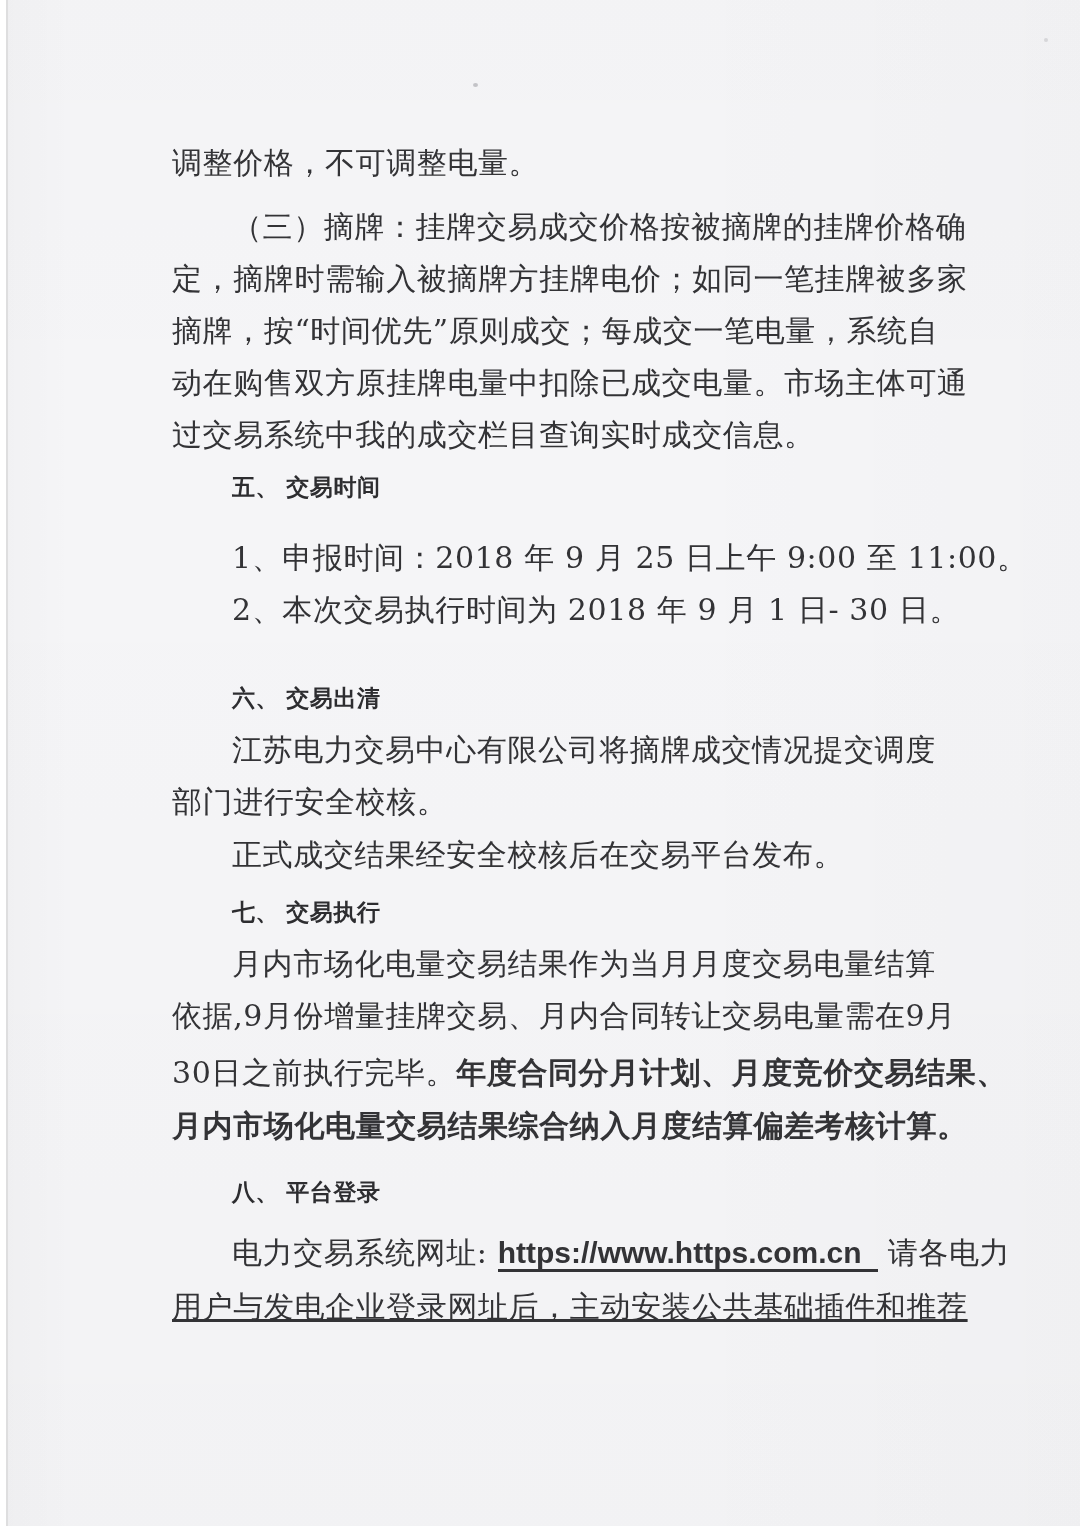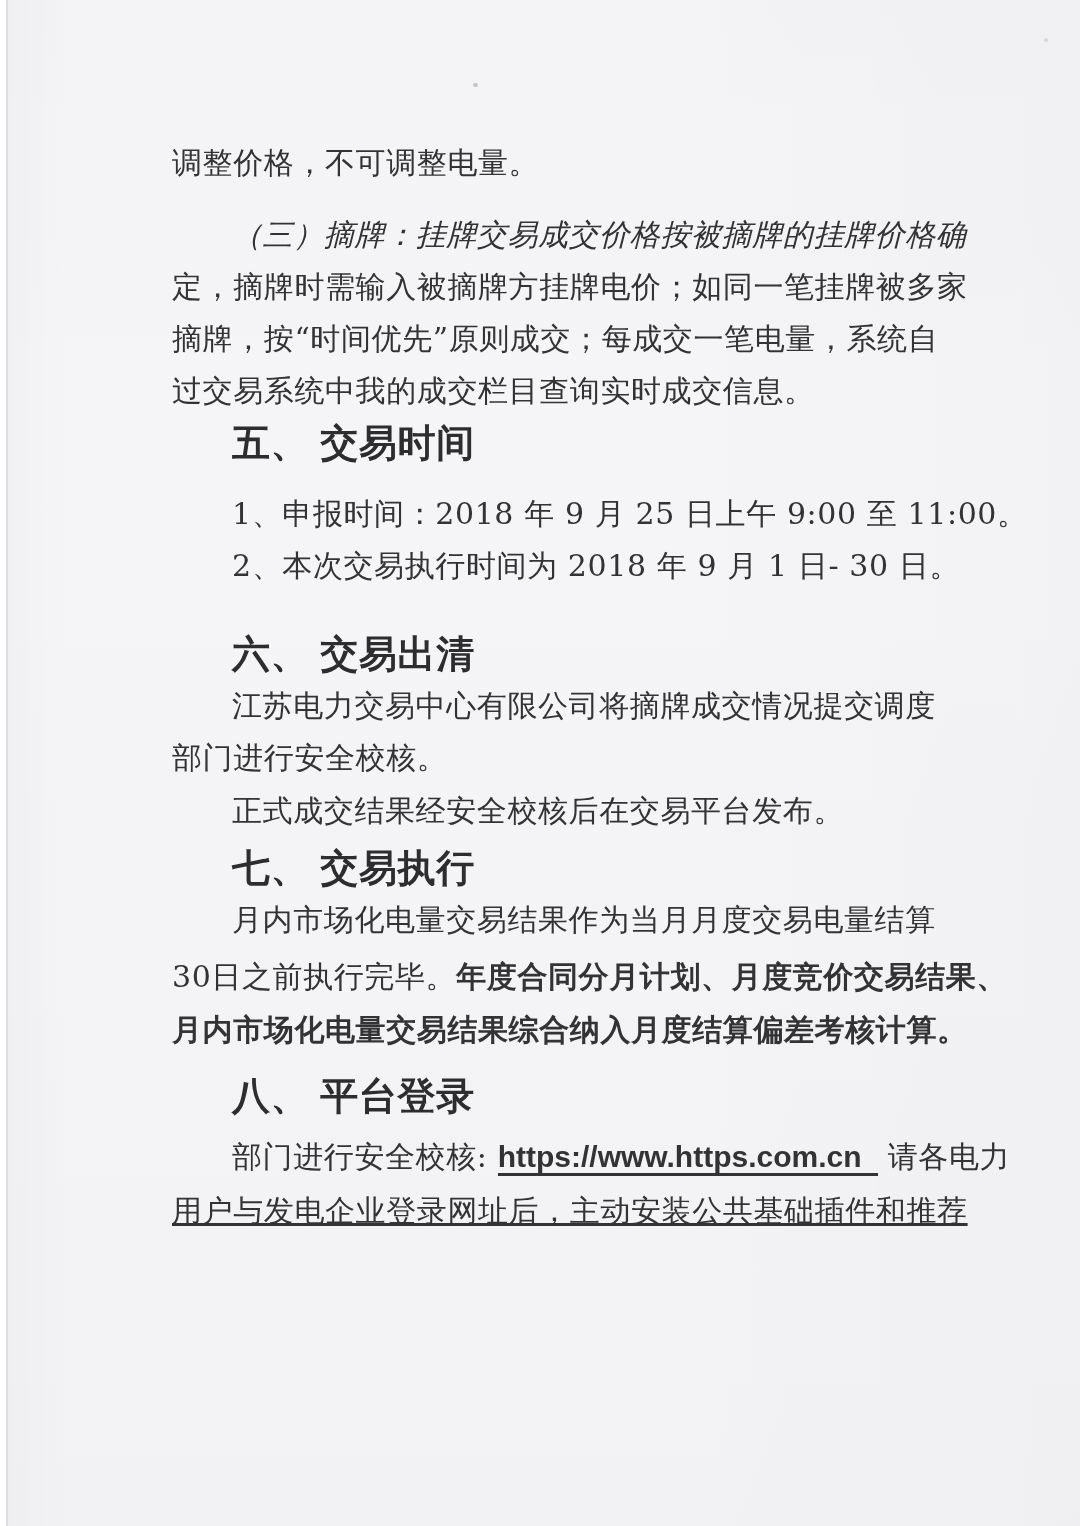--- a/index.html
+++ b/index.html
@@ -35,34 +35,34 @@
   }
   .line {
     height: 52px;
     line-height: 52px;
     white-space: nowrap;
   }
   .indent { text-indent: 60px; }
   .heading {
     font-family: "Liberation Sans", "DejaVu Sans", sans-serif;
     font-weight: 700;
-    font-size: 38px;
+    font-size: 23px;
     color: #2d2d30;
   }
   .bold { font-weight: 700; }
   .url-link {
     font-family: "Liberation Sans", "DejaVu Sans", sans-serif;
     font-weight: 700;
     color: #333336;
     text-decoration: none;
     border-bottom: 3px solid #333336;
     padding-right: 16px;
     letter-spacing: 0;
   }
-  .mt20 { margin-top: 20px; font-style: italic; }
+  .mt20 { margin-top: 12px; }
   .mt19 { margin-top: 19px; }
   .mt56 { margin-top: 36px; }
   .mt5  { margin-top: 5px; }
   .mt1  { margin-top: 1px; }
   .mt14 { margin-top: 14px; }
   .mt9  { margin-top: 9px; }
   .mt2  { margin-top: 2px; text-decoration: underline; }
   .speck {
     position: absolute;
     background: #9a9aa0;
@@ -79,38 +79,40 @@
   <span class="speck speck-1"></span>
   <span class="speck speck-2"></span>
 
   <div class="content">
 
     <div class="line">调整价格，不可调整电量。</div>
 
     <div class="line indent mt20">（三）摘牌：挂牌交易成交价格按被摘牌的挂牌价格确</div>
     <div class="line">定，摘牌时需输入被摘牌方挂牌电价；如同一笔挂牌被多家</div>
     <div class="line">摘牌，按“时间优先”原则成交；每成交一笔电量，系统自</div>
+    <div class="line">动在购售双方原挂牌电量中扣除已成交电量。市场主体可通</div>
     <div class="line">过交易系统中我的成交栏目查询实时成交信息。</div>
 
     <div class="line indent heading">五、 交易时间</div>
 
     <div class="line indent mt19">1、申报时间：2018 年 9 月 25 日上午 9:00 至 11:00。</div>
     <div class="line indent">2、本次交易执行时间为 2018 年 9 月 1 日- 30 日。</div>
 
     <div class="line indent heading mt56">六、 交易出清</div>
 
     <div class="line indent">江苏电力交易中心有限公司将摘牌成交情况提交调度</div>
     <div class="line">部门进行安全校核。</div>
     <div class="line indent mt1">正式成交结果经安全校核后在交易平台发布。</div>
 
     <div class="line indent heading mt5">七、 交易执行</div>
 
     <div class="line indent">月内市场化电量交易结果作为当月月度交易电量结算</div>
+    <div class="line">依据,9月份增量挂牌交易、月内合同转让交易电量需在9月</div>
     <div class="line mt5"><span>30日之前执行完毕。</span><span class="bold">年度合同分月计划、月度竞价交易结果、</span></div>
     <div class="line bold mt1">月内市场化电量交易结果综合纳入月度结算偏差考核计算。</div>
 
     <div class="line indent heading mt14">八、 平台登录</div>
 
-    <div class="line indent mt9"><span>部门进行安全校核: </span><a href="#" class="url-link">https://www.https.com.cn</a><span> 请各电力</span></div>
+    <div class="line indent mt9"><span>电力交易系统网址: </span><a href="#" class="url-link">https://www.https.com.cn</a><span> 请各电力</span></div>
     <div class="line mt2">用户与发电企业登录网址后，主动安装公共基础插件和推荐</div>
 
   </div>
 </div>
 
 </body></html>

